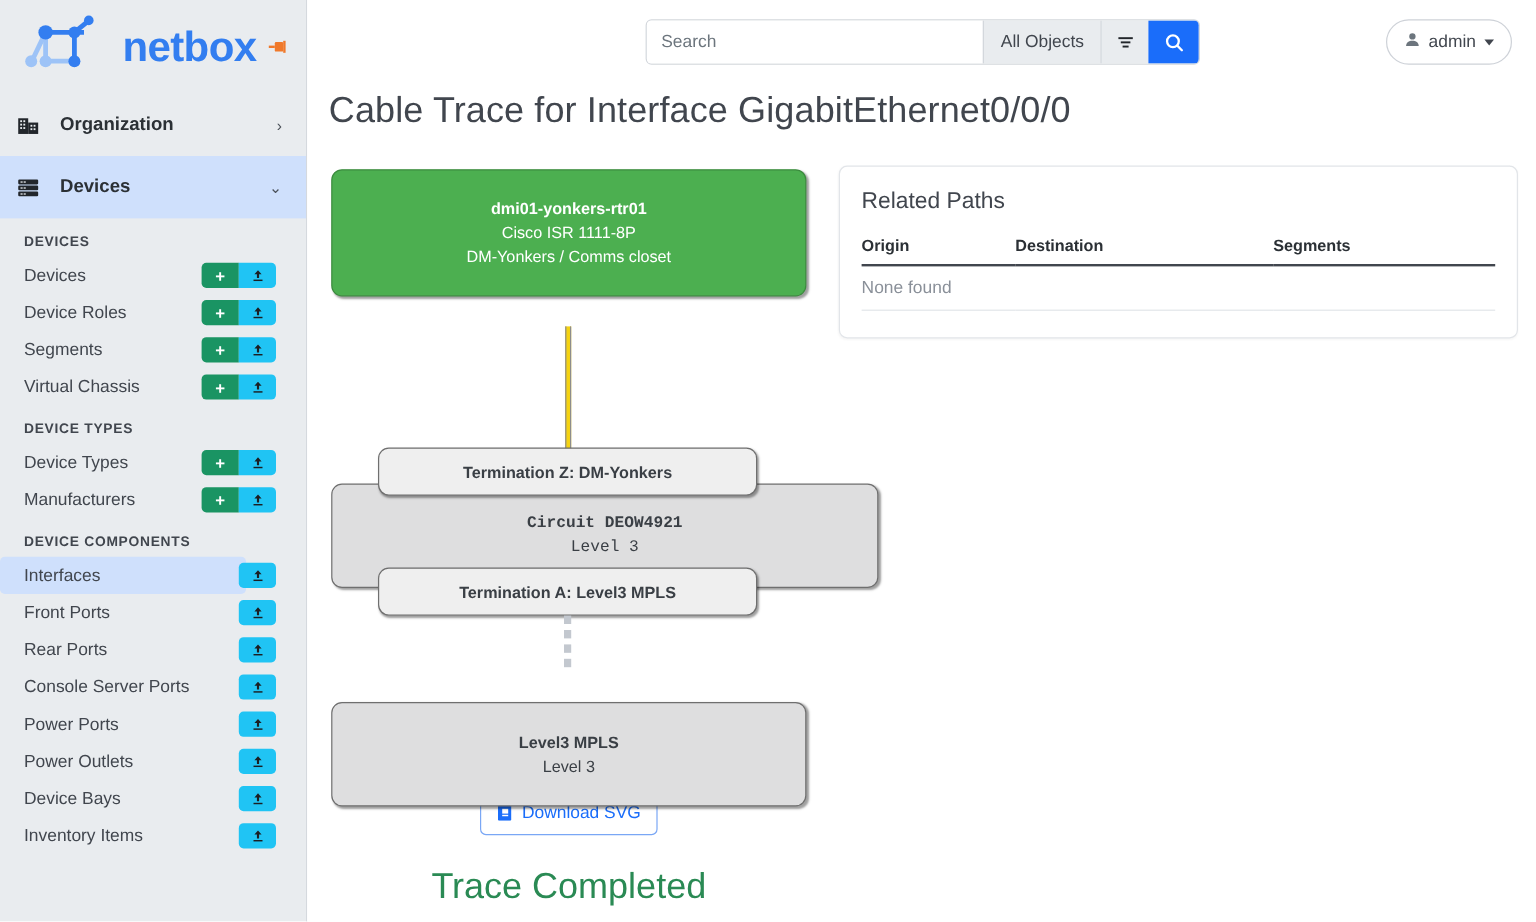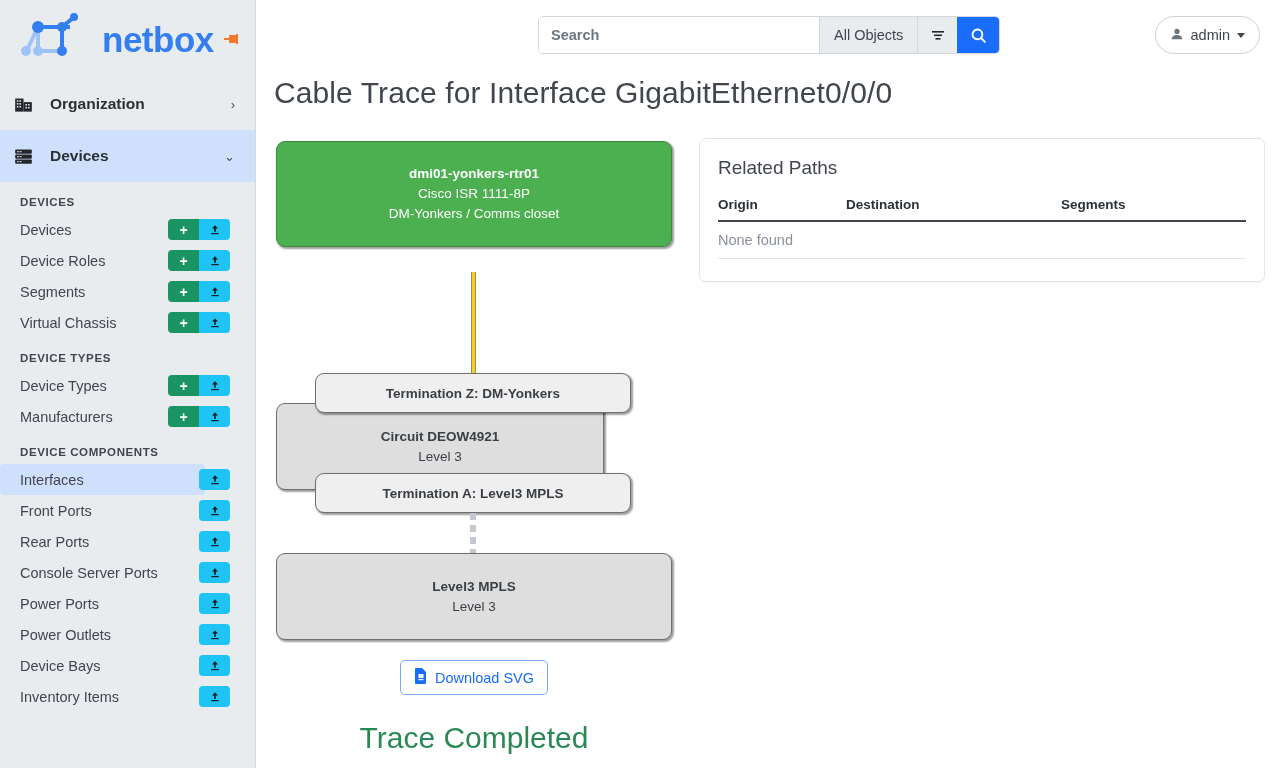--- a/index.html
+++ b/index.html
@@ -77,21 +77,21 @@
   .topbar { height: 70px; display: flex; align-items: center; padding: 0 20px; }
   .search-wrap {
     display: flex; align-items: stretch; height: 38px;
     margin-left: 262px;
     border: 1px solid #d3d7dc; border-radius: 5px; overflow: hidden;
     background: #fff;
   }
   .search-input {
     width: 280px; border: none; outline: none;
     padding: 0 12px; font-size: 14.5px; color: #41464e;
-    font-family: "Liberation Sans", sans-serif; background: #fff; font-weight: bold;
+    font-family: "Liberation Sans", sans-serif; background: #fff;
   }
   .search-input::placeholder { color: #6c757d; }
   .search-scope {
     display: flex; align-items: center; padding: 0 14px;
     background: #e9ecef; font-size: 14.5px; color: #41464e;
     border-left: 1px solid #d3d7dc; cursor: pointer; white-space: nowrap;
   }
   .search-filter {
     display: flex; align-items: center; justify-content: center;
     width: 40px; background: #e9ecef; border-left: 1px solid #d3d7dc; cursor: pointer;
@@ -133,21 +133,21 @@
   .node-device .n-title { font-weight: bold; font-size: 13.5px; line-height: 20px; }
   .node-device .n-sub { font-size: 13.5px; line-height: 20px; }
 
   .node-term {
     background: #efefef; color: #3a3f45;
     font-weight: bold; font-size: 13.5px;
   }
   .node-circuit { background: #dededf; color: #3a3f45; }
   .node-circuit .n-title { font-weight: bold; font-size: 13.5px; line-height: 20px; }
   .node-circuit .n-sub { font-size: 13.5px; line-height: 20px; font-weight: normal; }
-  .node-provider { background: #dededf; color: #3a3f45; }
+  .node-provider { background: #dededf; color: #3a3f45; margin-top: 32px; }
   .node-provider .n-title { font-weight: bold; font-size: 13.5px; line-height: 20px; }
   .node-provider .n-sub { font-size: 13.5px; line-height: 20px; font-weight: normal; }
 
   .cable-line {
     position: absolute; width: 5px; background: #f5d312; z-index: 0;
     border-left: 1px solid #8d8d8d; border-right: 1px solid #8d8d8d;
   }
   .cable-label { position: absolute; font-size: 12.8px; line-height: 20px; color: #333; }
   .cable-label .cl-title { font-weight: bold; color: #22262b; }
 
@@ -469,21 +469,21 @@
 
           <div class="node node-device" style="left:2px; top:3px; width:396px; height:106px;">
             <div class="n-title">dmi01-yonkers-rtr01</div>
             <div class="n-sub">Cisco ISR 1111-8P</div>
             <div class="n-sub">DM-Yonkers / Comms closet</div>
           </div>
 
 
           <div class="cable-line" style="left:197px; top:134px; height:121px;"></div>
 
-          <div class="node node-circuit" style="left:2px; top:265px; width:328px; height:87px;">
+          <div class="node node-circuit" style="left:2px; top:265px; width:456px; height:87px;font-family:Liberation Mono, monospace;">
             <div class="n-title">Circuit DEOW4921</div>
             <div class="n-sub">Level 3</div>
           </div>
 
           <div class="node node-term" style="left:41px; top:235px; width:316px; height:40px;">
             <span>Termination Z: DM-Yonkers</span>
           </div>
 
           <div class="node node-term" style="left:41px; top:335px; width:316px; height:40px;">
             <span>Termination A: Level3 MPLS</span>

